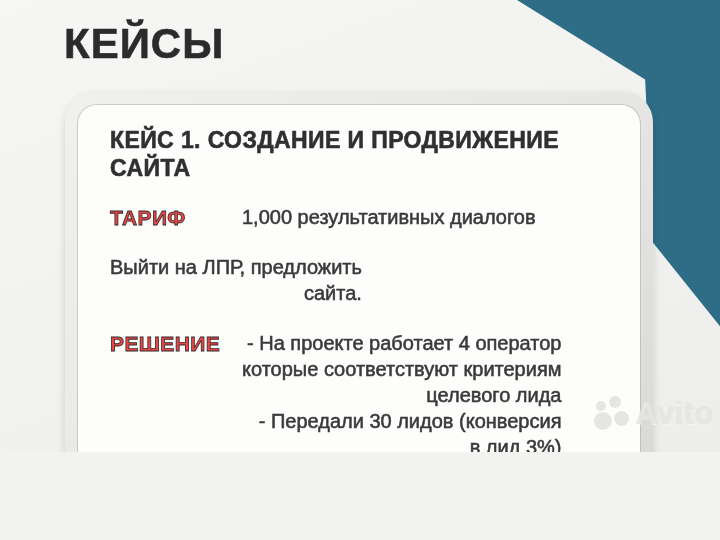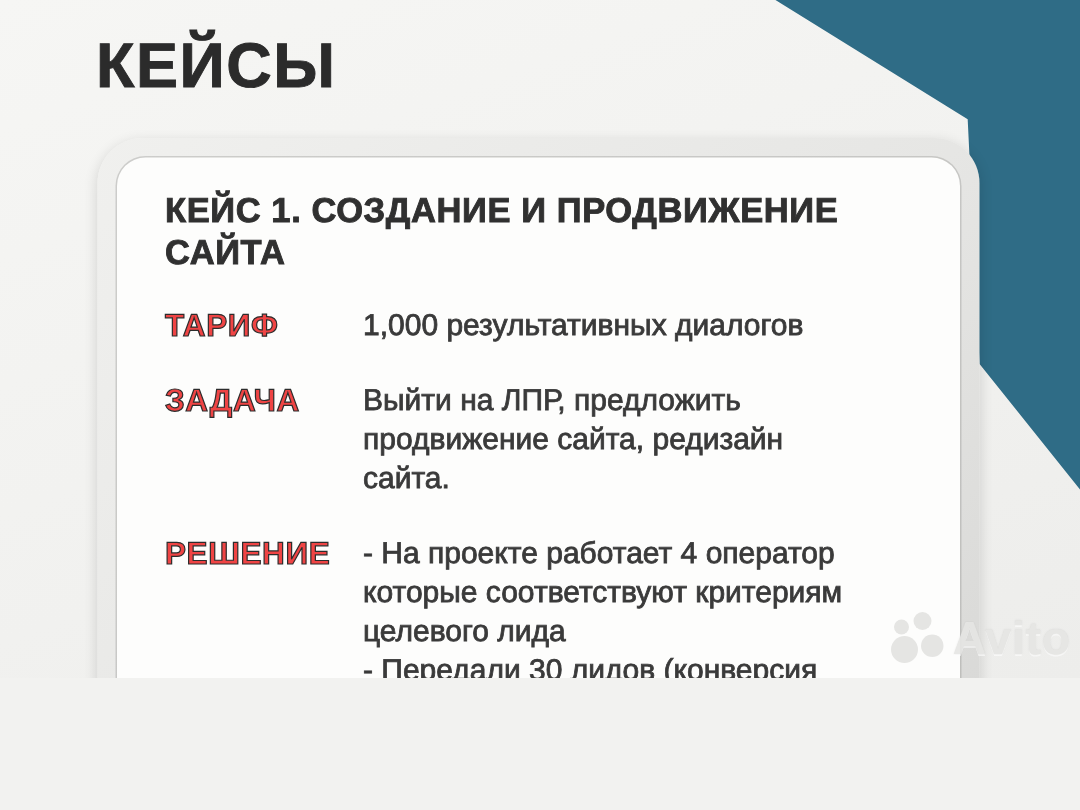--- a/index.html
+++ b/index.html
@@ -47,24 +47,24 @@
   .row { display: flex; margin-bottom: 24px; }
   .row-label {
     flex: 0 0 132px; width: 132px; padding-top: 2px;
     font-size: 21px; font-weight: 700; letter-spacing: 0.4px;
     color: #ef4444; -webkit-text-stroke: 0.8px #2c2c2c;
   }
   .row-value {
     font-size: 20px; line-height: 26px; font-weight: 400;
     color: #3a3a3a; -webkit-text-stroke: 0.55px #3a3a3a;
   }
-  .row-value .v-line { white-space: nowrap; }
+  .row-value .v-line { white-space: nowrap; text-align: right; }
   
   .watermark {
-    position: absolute; right: 6px; bottom: 8px;
+    position: absolute; right: 6px; bottom: 20px;
     display: flex; align-items: center; gap: 3px;
     opacity: 0.9; pointer-events: none;
   }
   .watermark-logo { width: 38px; height: 36px; }
   .watermark-logo circle { fill: #e3e3e1; }
   .watermark-text {
     font-size: 31px; font-weight: 700; letter-spacing: 0.5px;
     color: #e6e6e4;
     text-shadow: 0 0 1px rgba(185,185,183,0.55), 0 1px 0 rgba(255,255,255,0.7);
   }
@@ -87,24 +87,22 @@
       </div>
 
       <div class="row">
         <div class="row-label">ТАРИФ</div>
         <div class="row-value">
           <div class="v-line">1,000 результативных диалогов</div>
         </div>
       </div>
 
       <div class="row">
-        <div class="row-label">ЗАДАЧА</div>
         <div class="row-value">
           <div class="v-line">Выйти на ЛПР, предложить</div>
-          <div class="v-line">продвижение сайта, редизайн</div>
           <div class="v-line">сайта.</div>
         </div>
       </div>
 
       <div class="row">
         <div class="row-label">РЕШЕНИЕ</div>
         <div class="row-value">
           <div class="v-line">- На проекте работает 4 оператор</div>
           <div class="v-line">которые соответствуют критериям</div>
           <div class="v-line">целевого лида</div>

